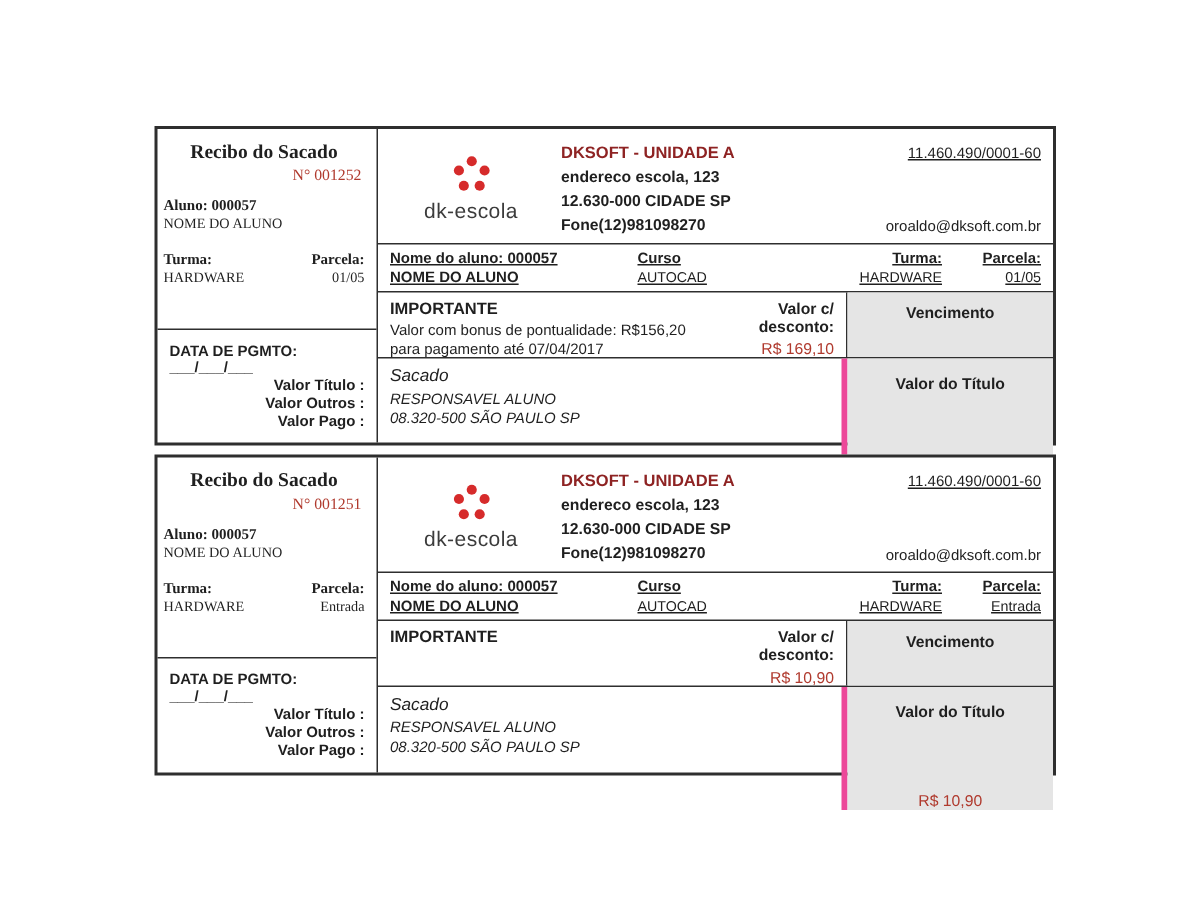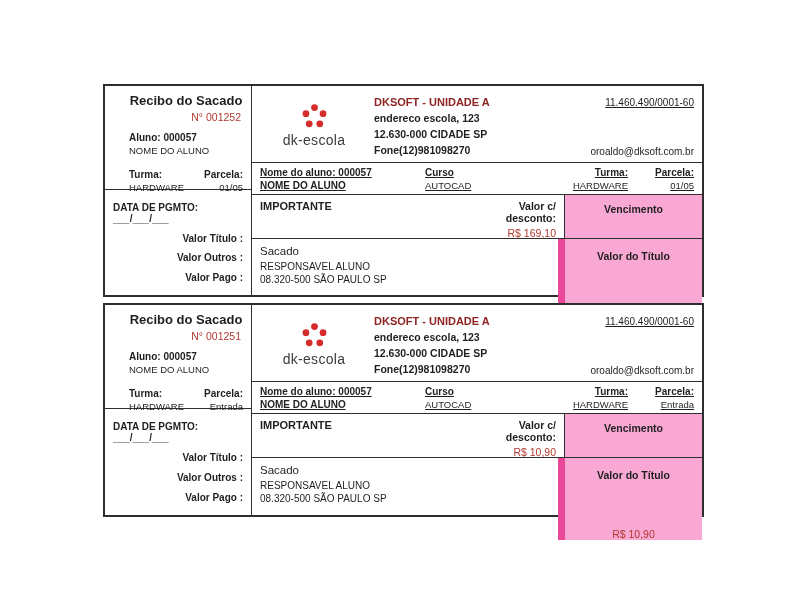--- a/index.html
+++ b/index.html
@@ -4,21 +4,21 @@
 <style>
   * { margin:0; padding:0; box-sizing:border-box; }
   html,body { width:800px; height:600px; background:#ffffff; font-family:"Liberation Sans", sans-serif; color:#1f1f1f; }
   .page { position:relative; width:800px; height:600px; background:#fff; overflow:hidden; }
 
   .receipt { position:absolute; left:103px; width:601px; border:2px solid #2e2e2e; display:flex; background:#fff; }
   .receipt-1 { top:84px;  height:213px; }
   .receipt-2 { top:303px; height:214px; }
 
   .col-left { width:147px; border-right:1px solid #2e2e2e; display:flex; flex-direction:column; }
-  .cell-title { height:104px; border-bottom:1px solid #2e2e2e; padding:7px 8px 4px 24px; }
+  .cell-title { height:134px; border-bottom:1px solid #2e2e2e; padding:7px 8px 4px 4px;font-family:Liberation Serif, serif; }
   .r-title { font-size:13px; font-weight:bold; text-align:center; }
   .r-number { text-align:right; color:#b03a2e; font-size:10.5px; margin-top:3px; padding-right:2px; }
   .r-aluno { font-weight:bold; font-size:10px; margin-top:9px; }
   .r-aluno-nome { font-size:9.5px; margin-top:2px; }
   .r-tp-labels { display:flex; justify-content:space-between; font-weight:bold; font-size:10px; margin-top:13px; }
   .r-tp-values { display:flex; justify-content:space-between; font-size:9.5px; margin-top:2px; }
   .cell-pgmto { flex:1; display:flex; flex-direction:column; justify-content:space-around; padding:8px 8px; font-weight:bold; font-size:10px;align-items:flex-end; }
 
   .col-right { flex:1; display:flex; flex-direction:column; }
 
@@ -47,28 +47,28 @@
 
   .row-mid { height:44px; border-bottom:1px solid #2e2e2e; display:flex; }
   .mid-left { width:313px; border-right:1px solid #2e2e2e; display:flex; justify-content:space-between; padding:5px 8px 3px 8px; }
   .imp-text { width:212px; }
   .imp-label { font-weight:bold; font-size:11px; }
   .imp-note { font-size:10px; margin-top:3px; line-height:1.25; }
   .imp-desc { text-align:right; }
   .imp-desc .lbl { font-weight:bold; font-size:10.5px; }
   .imp-desc .val { color:#b03a2e; font-size:10.5px; margin-top:3px; }
 
-  .cream { flex:1; background:#f9a8d4; display:flex; flex-direction:column; align-items:center;gap:43px; }
+  .cream { flex:1; background:#e5e5e5; display:flex; flex-direction:column; align-items:center;gap:43px; }
   .cream .lbl { font-weight:bold; font-size:10.5px; }
   .cream .val { color:#b03a2e; font-size:10.5px; margin-top:4px; }
   .venc { padding-top:8px; }
   .vtit { padding-top:11px; }
 
   .row-bottom { flex:1; display:flex; }
-  .sac-left { width:313px; border-right:7px solid #ec4899; padding:6px 8px; }
+  .sac-left { width:313px; border-right:4px solid #ec4899; padding:6px 8px;font-style:italic; }
   .sac-label { font-size:11.5px; margin-bottom:4px; }
   .sac-line { font-size:10px; margin-bottom:2px; }
 </style>
 </head>
 <body>
 
 <div class="page">
 
   <div class="receipt receipt-1">
     <div class="col-left">
@@ -134,20 +134,21 @@
         <div class="st-parcela">
           <div class="lbl">Parcela:</div>
           <div class="val">01/05</div>
         </div>
       </div>
 
       <div class="row-mid">
         <div class="mid-left">
           <div class="imp-text">
             <div class="imp-label">IMPORTANTE</div>
+            <div class="imp-note">Valor com bonus de pontualidade:  R$156,20 para pagamento até 07/04/2017</div>
           </div>
           <div class="imp-desc">
             <div class="lbl">Valor c/ desconto:</div>
             <div class="val">R$ 169,10</div>
           </div>
         </div>
         <div class="cream venc">
           <div class="lbl">Vencimento</div>
           <div class="val">07/04/2017</div>
         </div>

